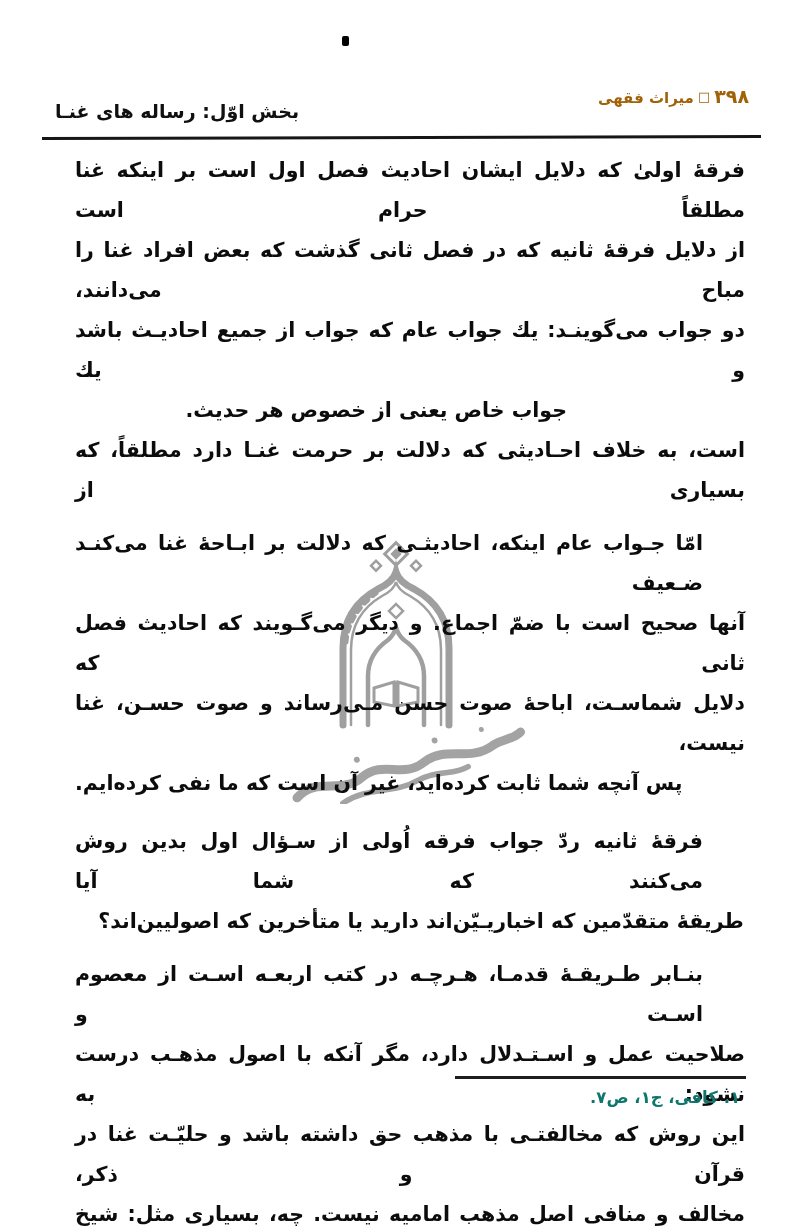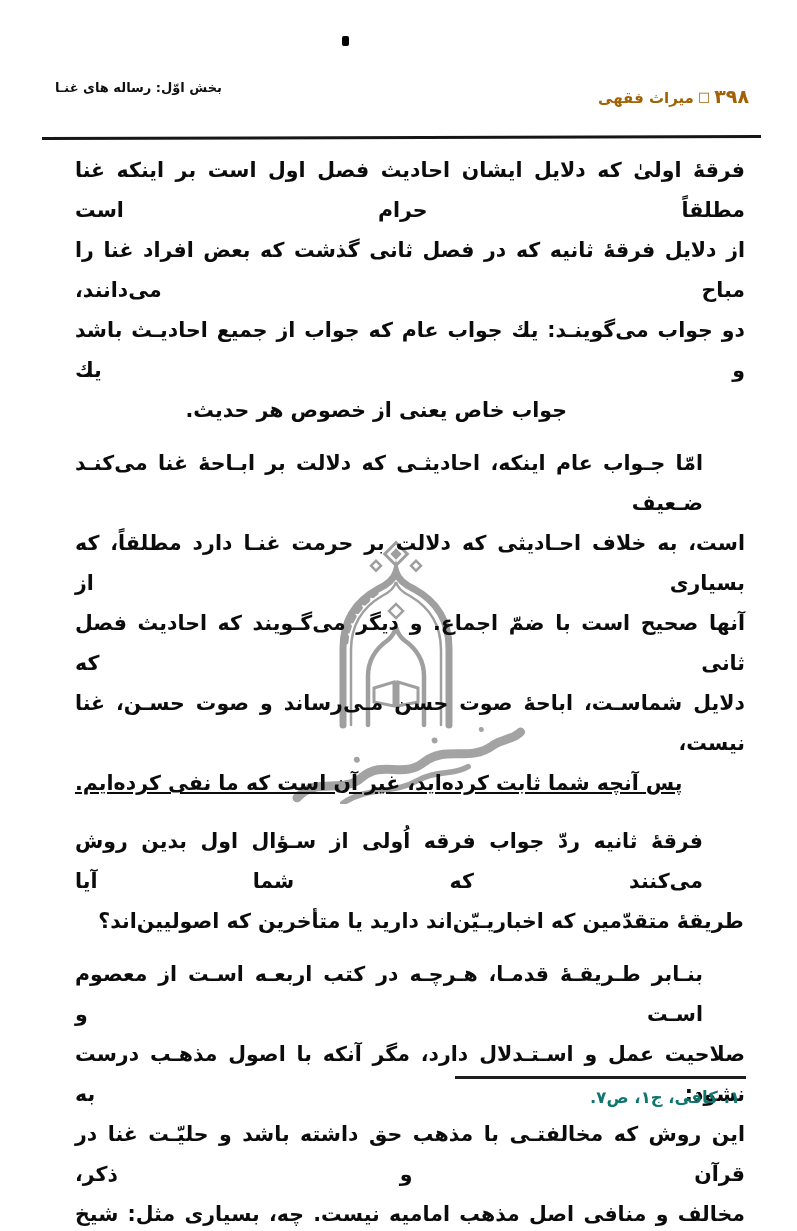--- a/index.html
+++ b/index.html
@@ -4,22 +4,22 @@
 <style>
   html,body { margin:0; padding:0; }
   body {
     width:797px; height:1231px; background:#ffffff; position:relative;
     font-family:"DejaVu Sans", sans-serif; overflow:hidden;
   }
   .page { position:absolute; inset:0; background:#ffffff; }
 
   
   .header-left {
-    position:absolute; left:55px; top:80px; direction:rtl;
-    font-size:13px; font-weight:bold; color:#101010; white-space:nowrap;
+    position:absolute; left:55px; top:100px; direction:rtl;
+    font-size:19px; font-weight:bold; color:#101010; white-space:nowrap;
   }
   .header-right {
     position:absolute; right:48px; top:85px; direction:rtl;
     font-size:15px; font-weight:bold; color:#a16207; white-space:nowrap;
   }
   .header-right .pagenum { font-size:19px; letter-spacing:1px; }
   .header-right .sq { font-size:13px; margin:0 4px; position:relative; top:-2px; }
 
   .rule {
     position:absolute; left:42px; right:36px; top:136px; height:3px;
@@ -39,21 +39,21 @@
     position:absolute; top:150px; left:75px; width:670px; z-index:2;
     direction:rtl; color:#0c0c0c; font-size:20.5px; font-weight:bold;
   }
   .line { line-height:40px; text-align:justify; }
   .line.j { text-align-last:justify; -moz-text-align-last:justify; }
   .line.ind { padding-right:42px; }
   .gap-sm { margin-top:13px; }
   .gap-md { margin-top:18px; }
   .line.short { white-space:nowrap; text-align-last:auto; }
   .line.end-right { text-align:right; padding-right:178px; }
-  .line.end-left { text-align:left;text-decoration:underline; }
+  .line.end-left { text-align:left; }
   .line.end-left22 { text-align:center; padding-left:22px; }
 
   
   .fn-rule {
     position:absolute; top:1076px; left:455px; width:291px; height:3px;
     background:#1d1d1d;
   }
   .footnote {
     position:absolute; top:1088px; right:57px; direction:rtl; z-index:2;
     font-size:16.5px; font-weight:bold; color:#0f766e; white-space:nowrap;
@@ -102,22 +102,22 @@
         <circle cx="198" cy="208" r="2.5" fill="#a3a3a3" stroke="none"></circle>
       </g>
     </g>
   </svg>
 
   <div class="bodytext">
     <div class="line j">فرقهٔ اولیٰ که دلایل ایشان احادیث فصل اول است بر اینکه غنا مطلقاً حرام است</div>
     <div class="line j">از دلایل فرقهٔ ثانیه که در فصل ثانی گذشت که بعض افراد غنا را مباح می‌دانند،</div>
     <div class="line j">دو جواب می‌گوینـد: یك جواب عام که جواب از جمیع احادیـث باشد و یك</div>
     <div class="line short end-right">جواب خاص یعنی از خصوص هر حدیث.</div>
+    <div class="line j">است، به خلاف احـادیثی که دلالت بر حرمت غنـا دارد مطلقاً، که بسیاری از</div>
     <div class="line j ind gap-sm">امّا جـواب عام اینکه، احادیثـی که دلالت بر ابـاحهٔ غنا می‌کنـد ضـعیف</div>
-    <div class="line j">است، به خلاف احـادیثی که دلالت بر حرمت غنـا دارد مطلقاً، که بسیاری از</div>
     <div class="line j">آنها صحیح است با ضمّ اجماع. و دیگر می‌گـویند که احادیث فصل ثانی که</div>
     <div class="line j">دلایل شماسـت، اباحهٔ صوت حسن مـی‌رساند و صوت حسـن، غنا نیست،</div>
     <div class="line short end-left">پس آنچه شما ثابت کرده‌اید، غیر آن است که ما نفی کرده‌ایم.</div>
     <div class="line j ind gap-md">فرقهٔ ثانیه ردّ جواب فرقه اُولی از سـؤال اول بدین روش می‌کنند که شما آیا</div>
     <div class="line short end-left22">طریقهٔ متقدّمین که اخباریـیّن‌اند دارید یا متأخرین که اصولیین‌اند؟</div>
     <div class="line j ind gap-sm">بنـابر طـریقـهٔ قدمـا، هـرچـه در کتب اربعـه اسـت از معصوم اسـت و</div>
     <div class="line j">صلاحیت عمل و اسـتـدلال دارد، مگر آنکه با اصول مذهـب درست نشود: به</div>
     <div class="line j">این روش که مخالفتـی با مذهب حق داشته باشد و حلیّـت غنا در قرآن و ذکر،</div>
     <div class="line j">مخالف و منافی اصل مذهب امامیه نیست. چه، بسیاری مثل: شیخ طَبْرِسی</div>
 

